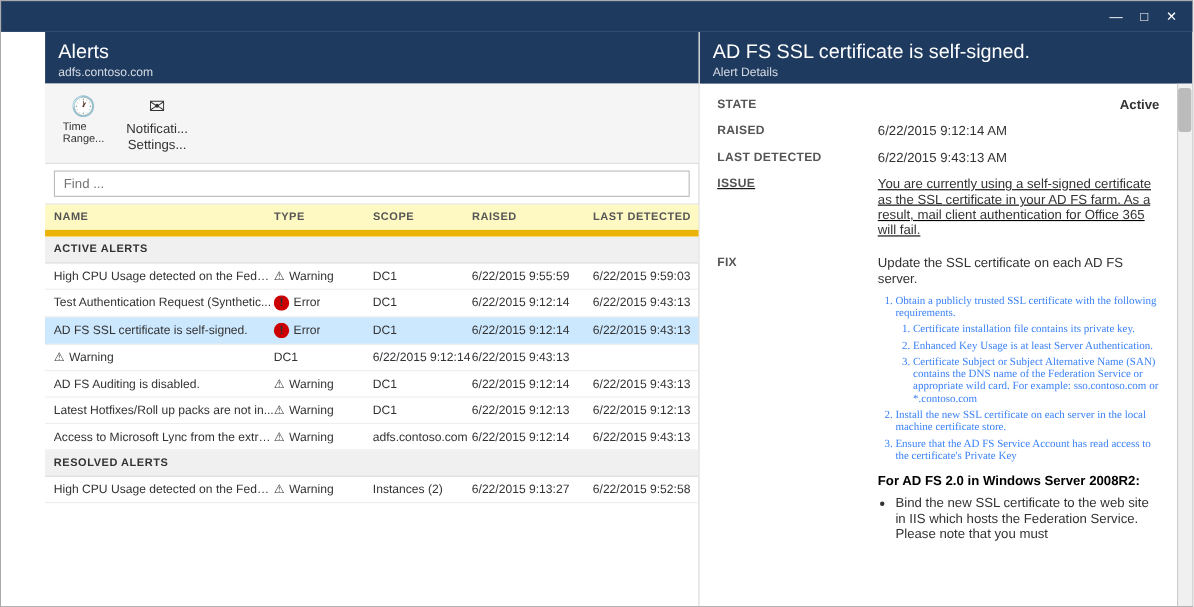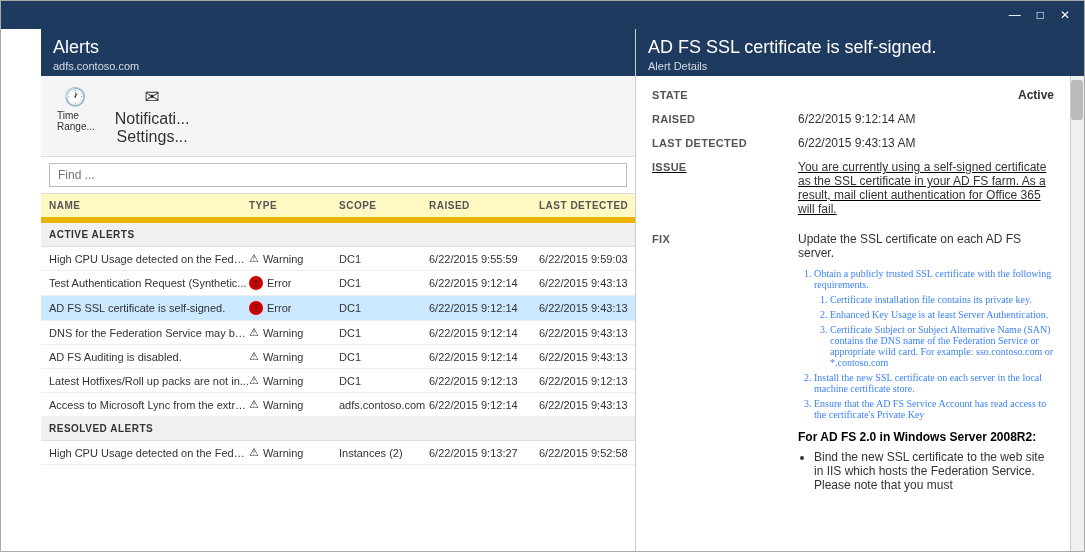--- a/index.html
+++ b/index.html
@@ -83,21 +83,21 @@
       </div>
 
       <div class="toolbar">
         <button class="toolbar-btn">
           <span class="toolbar-icon">🕐</span>
           <span style="font-size:10px;white-space:pre-line;text-align:left;">Time
 Range...</span>
         </button>
         <button class="toolbar-btn">
           <span class="toolbar-icon">✉</span>
-          <span style="font-size:16px;white-space:pre-line;">Notificati...
+          <span style="font-size:12px;white-space:pre-line;">Notificati...
 Settings...</span>
         </button>
       </div>
 
       <div class="search-bar">
         <input class="search-input" type="text" placeholder="Find ..." style="">
       </div>
 
       <div class="table-header">
         <span>NAME</span>
@@ -139,21 +139,20 @@
       <span class="type-cell">
                 <span class="error-icon">!</span>
                 <span>Error</span>
               </span>
       <span>DC1</span>
       <span>6/22/2015 9:12:14</span>
       <span>6/22/2015 9:43:13</span>
       <span></span>
     </div>
             <div class="alert-row">
-      <span title="DNS for the Federation Service may be...">DNS for the Federation Service may be...</span>
       <span class="type-cell">
                 <span class="warning-icon">⚠</span>
                 <span>Warning</span>
               </span>
       <span>DC1</span>
       <span>6/22/2015 9:12:14</span>
       <span>6/22/2015 9:43:13</span>
       <span></span>
     </div>
             <div class="alert-row">

